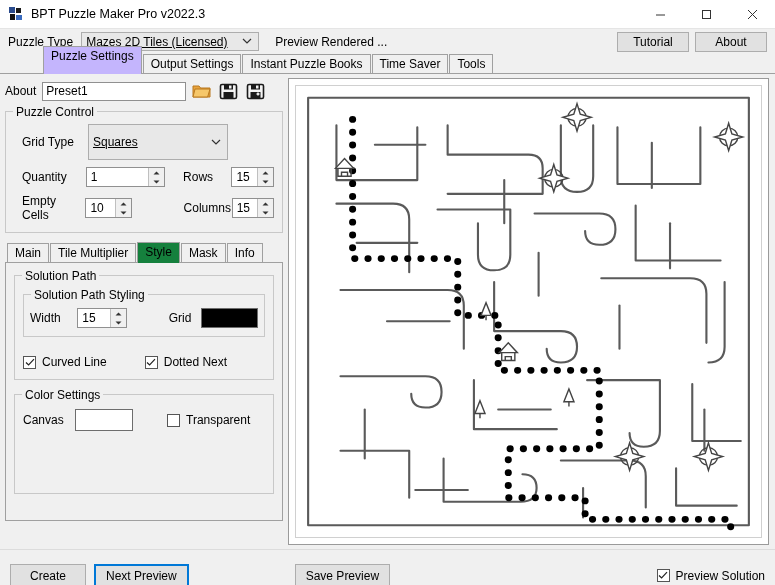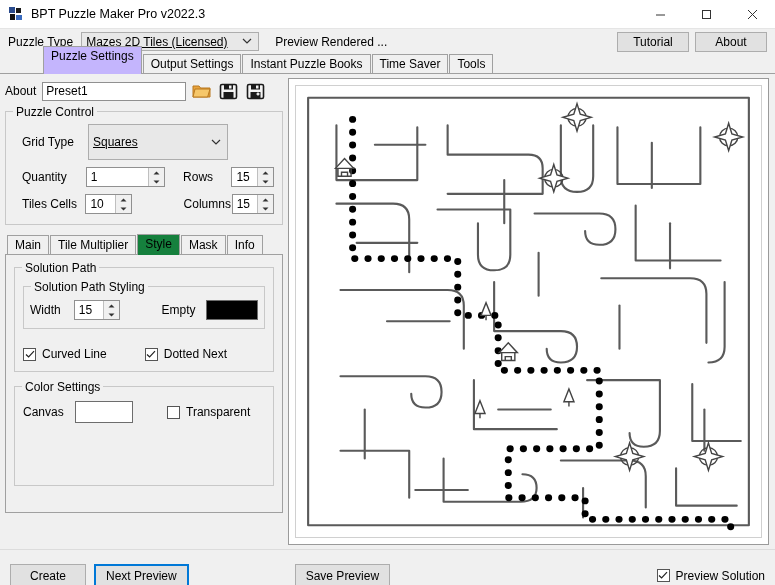--- a/index.html
+++ b/index.html
@@ -294,21 +294,21 @@
             <span class="sb">
                 <svg width="7" height="4" viewBox="0 0 7 4">
                   <polygon points="3.5,3.5 0.5,0.5 6.5,0.5" fill="#333"></polygon>
                 </svg>
               </span>
           </span>
         </div>
       </div>
 
       <div class="fieldrow" style="margin-left:8px;margin-bottom:2px;">
-        <span class="flabel" style="width:66px;">Tiles Cells</span>
+        <span class="flabel" style="width:66px;">Empty Cells</span>
         <div class="spin" style="width:48px;">
           <span class="sval">10</span>
           <span class="sbtns">
             <span class="sb">
                 <svg width="7" height="4" viewBox="0 0 7 4">
                   <polygon points="3.5,0.5 6.5,3.5 0.5,3.5" fill="#333"></polygon>
                 </svg>
               </span>
             <span class="sb">
                 <svg width="7" height="4" viewBox="0 0 7 4">
@@ -361,21 +361,21 @@
                       <polygon points="3.5,0.5 6.5,3.5 0.5,3.5" fill="#333"></polygon>
                     </svg>
                   </span>
                 <span class="sb">
                     <svg width="7" height="4" viewBox="0 0 7 4">
                       <polygon points="3.5,3.5 0.5,0.5 6.5,0.5" fill="#333"></polygon>
                     </svg>
                   </span>
               </span>
             </div>
-            <span class="flabel" style="margin-left:42px;">Empty</span>
+            <span class="flabel" style="margin-left:42px;">Grid</span>
             <div class="swatch" style="width:62px;height:20px;background:#000000;margin-left:10px;"></div>
           </div>
         </div>
 
         <div class="fieldrow" style="margin-top:18px;margin-bottom:2px;">
           <div class="checkwrap">
             <span class="cbx">
               <svg width="10" height="9" viewBox="0 0 10 9">
                   <polyline points="1,4.5 3.6,7 9,1.2" fill="none" stroke="#222" stroke-width="1.2"></polyline>
                 </svg>

